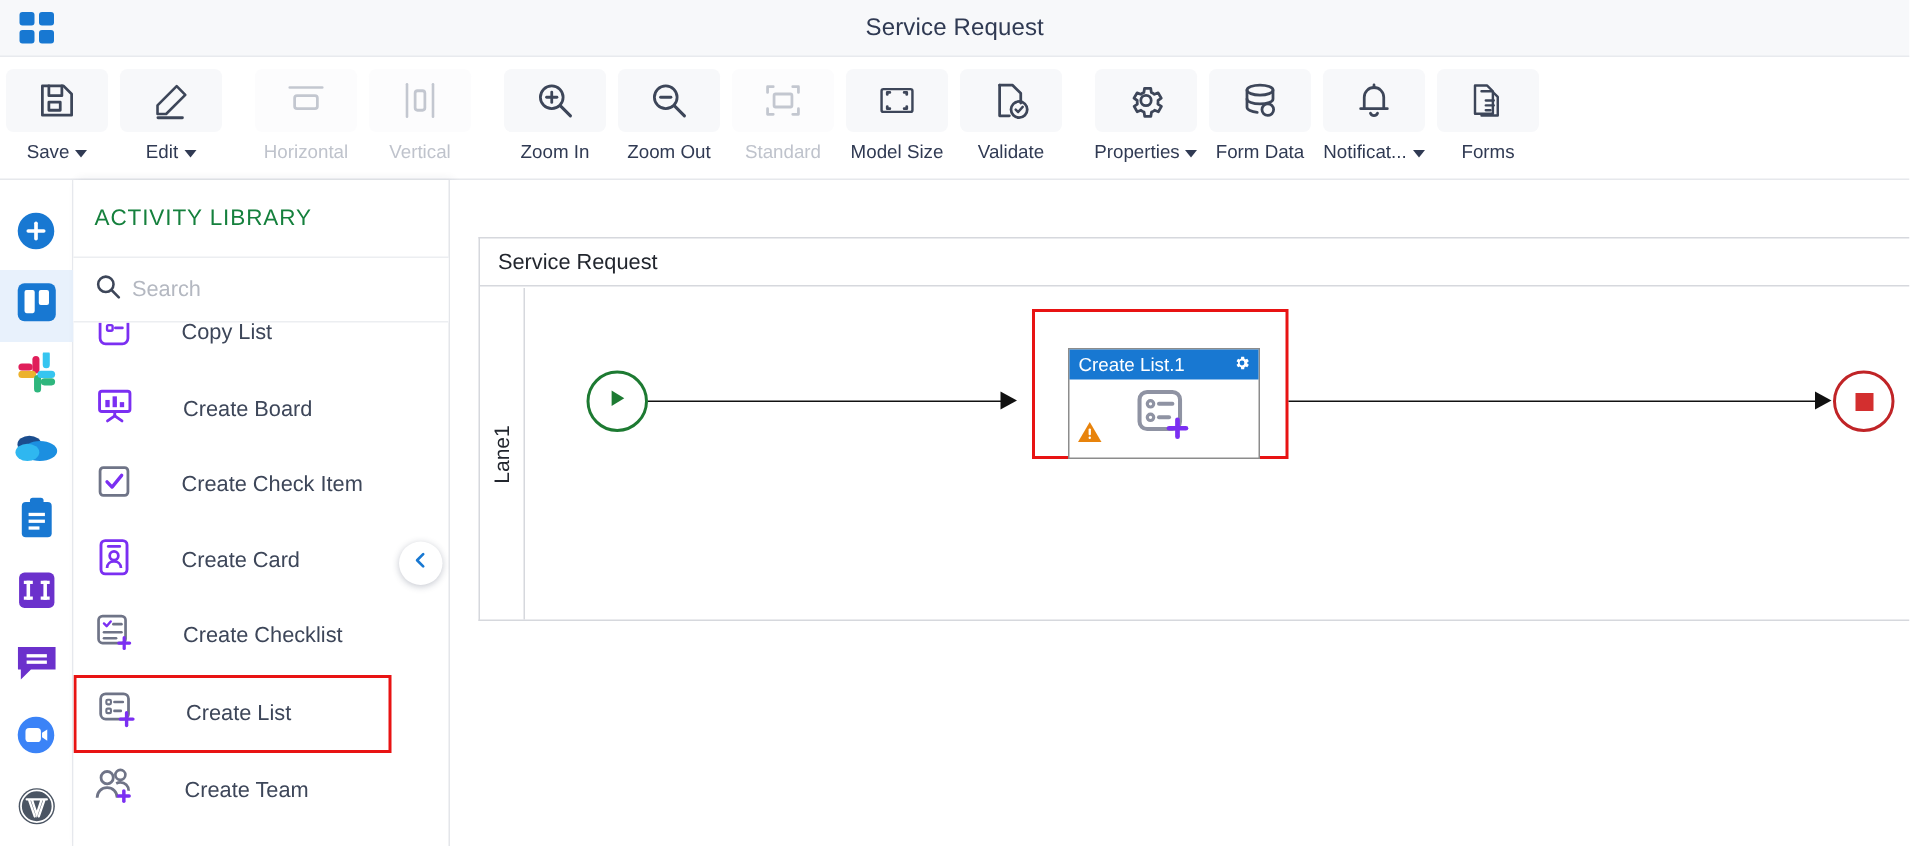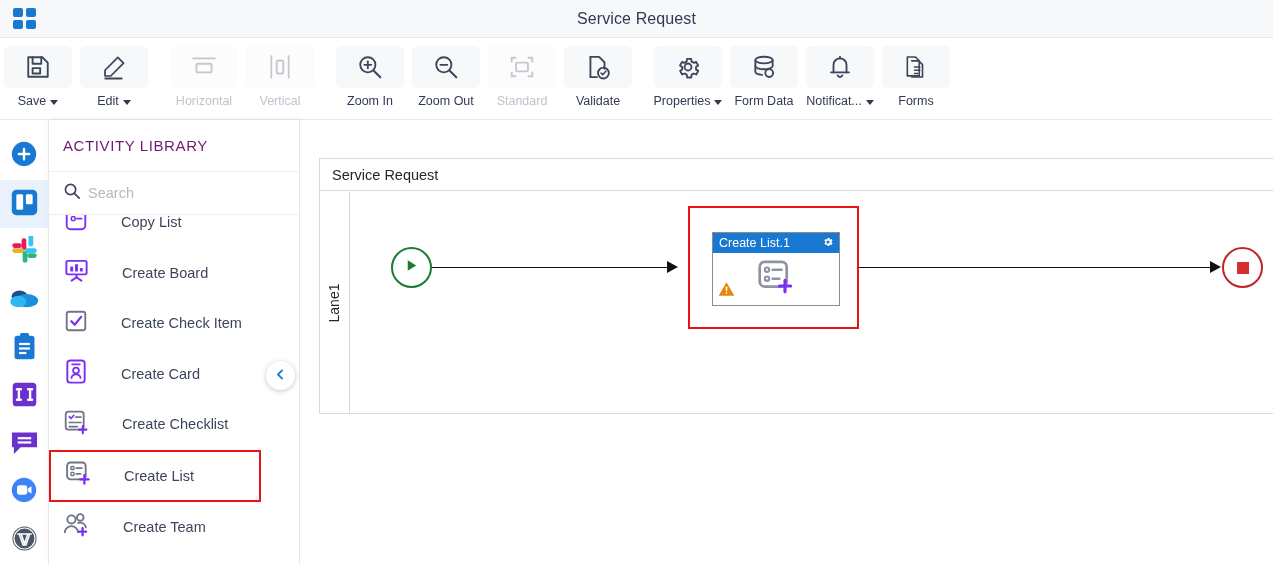--- a/index.html
+++ b/index.html
@@ -71,21 +71,21 @@
 
   
   #library {
     position: absolute; left: 49px; top: 120px; width: 251px; height: 444px;
     background: #ffffff;
     box-shadow: 2px 0 6px rgba(40,50,80,.10);
     border-right: 1px solid #e4e6ea;
   }
   #library-title {
     height: 52px; display: flex; align-items: center; padding-left: 14px;
-    font-size: 15px; letter-spacing: .6px; color: #701a75;
+    font-size: 15px; letter-spacing: .6px; color: #15803d;
     border-bottom: 1px solid #eceef1;
   }
   #library-search {
     height: 43px; display: flex; align-items: center; gap: 7px;
     padding-left: 14px; border-bottom: 1px solid #eceef1;
     background: #fff; position: relative; z-index: 3;
   }
   #library-search input {
     border: none; outline: none; font-size: 14.5px; color: #3d4659;
     width: 170px; background: transparent;
@@ -164,21 +164,21 @@
   #flow2 {
     position: absolute; left: 509px; top: 74.5px; width: 352px; height: 1.6px;
     background: #111;
   }
   #flow2-arrow {
     position: absolute; left: 860px; top: 69px;
     width: 0; height: 0; border-top: 6px solid transparent;
     border-bottom: 6px solid transparent; border-left: 11px solid #111;
   }
   #task-select {
-    position: absolute; left: 338px; top: 14px; width: 171px; height: 123px;
+    position: absolute; left: 338px; top: 14px; width: 171px; height: 100px;
     border: 2.5px solid #e81313; background: transparent;
   }
   #task-node {
     position: absolute; left: 22px; top: 24px; width: 128px; height: 74px;
     border: 1px solid #8c8c8c; background: #ffffff;
   }
   #task-title {
     height: 20px; background: #1878d2; color: #fff; font-size: 12.5px;
     display: flex; align-items: center; justify-content: space-between;
     padding: 0 5px 0 6px;
@@ -283,20 +283,34 @@
         <svg width="26" height="26" viewBox="0 0 24 24" fill="none" stroke="currentColor" stroke-width="1.7" stroke-linecap="round" stroke-linejoin="round">
           <rect x="6.5" y="8" width="11" height="8" rx="1"></rect>
           <path d="M2.5 7V3.5H6"></path>
           <path d="M21.5 7V3.5H18"></path>
           <path d="M2.5 17v3.5H6"></path>
           <path d="M21.5 17v3.5H18"></path>
         </svg>
       </div>
       <div class="tb-label">
         <span>Standard</span>
+      </div>
+    </div>
+    <div class="tb">
+      <div class="tb-icon">
+        <svg width="26" height="26" viewBox="0 0 24 24" fill="none" stroke="currentColor" stroke-width="1.7" stroke-linecap="round" stroke-linejoin="round">
+          <rect x="2.5" y="5" width="19" height="14" rx="1.2" stroke-width="1.5"></rect>
+          <path d="M6 8.3V7h1.6"></path>
+          <path d="M18 8.3V7h-1.6"></path>
+          <path d="M6 15.7V17h1.6"></path>
+          <path d="M18 15.7V17h-1.6"></path>
+        </svg>
+      </div>
+      <div class="tb-label">
+        <span>Model Size</span>
       </div>
     </div>
     <div class="tb">
       <div class="tb-icon">
         <svg width="26" height="26" viewBox="0 0 24 24" fill="none" stroke="currentColor" stroke-width="1.7" stroke-linecap="round" stroke-linejoin="round">
           <path d="M5 2.6h8l5 5v6"></path>
           <path d="M5 2.6v18.8h6"></path>
           <circle cx="17" cy="17.6" r="5"></circle>
           <polyline points="14.9,17.6 16.4,19.1 19.2,15.9" stroke-width="1.5"></polyline>
         </svg>

